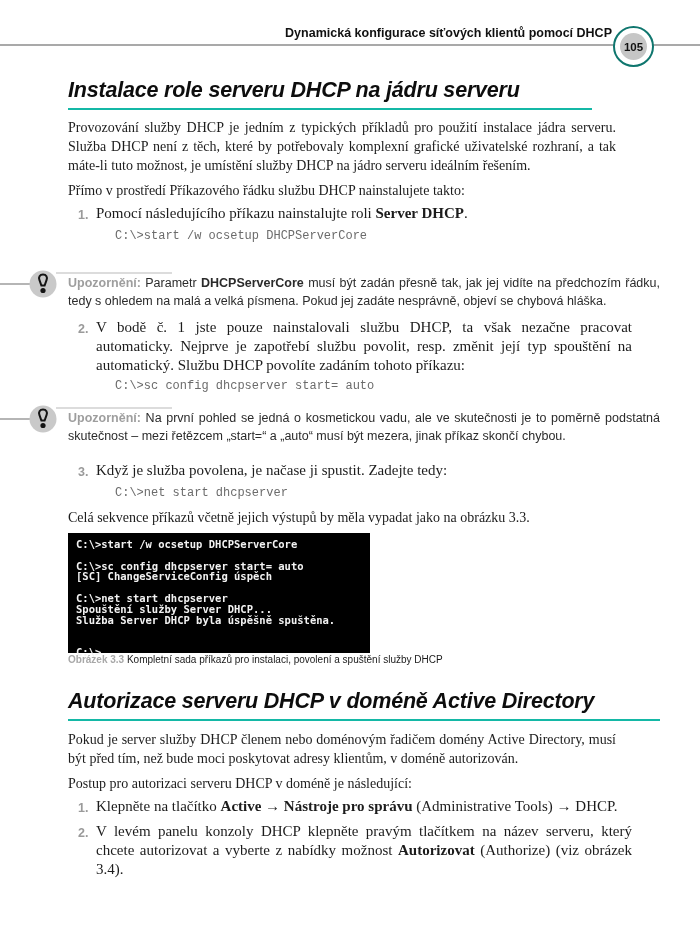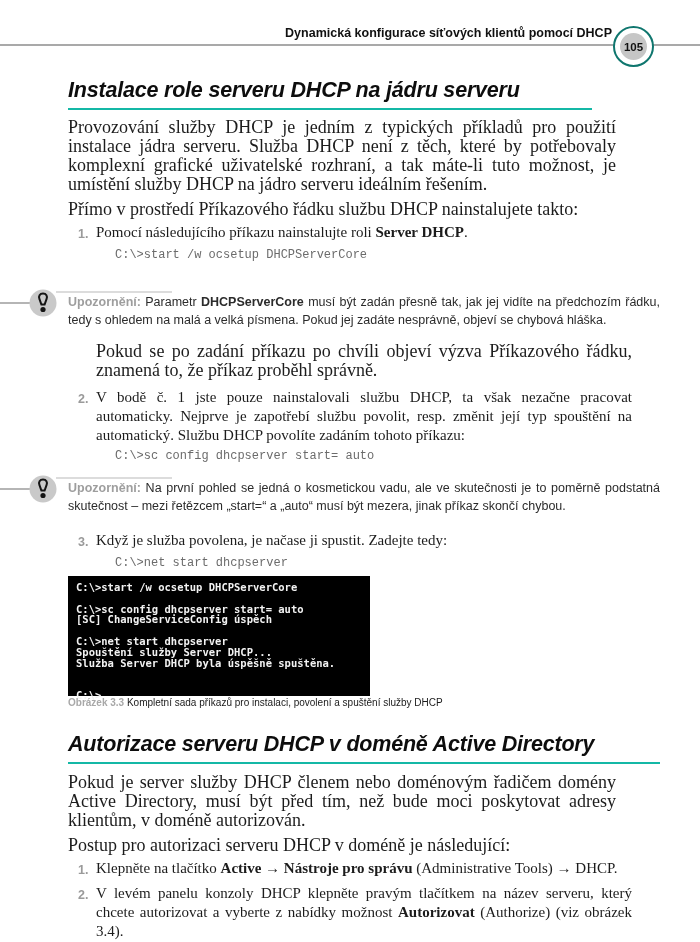--- a/index.html
+++ b/index.html
@@ -33,21 +33,21 @@
   
   .content{margin:0 68px;width:564px;}
   .h-wrap{border-bottom:2px solid #14b8a6;padding-bottom:5px;}
   .h1-wrap{width:524px;margin-top:32px;}
   .h2-wrap{width:592px;margin-top:24px;}
   h1,h2{
     margin:0;font-family:"Liberation Sans", sans-serif;
     font-style:italic;font-weight:bold;font-size:21.5px;color:#0d0d0d;
     letter-spacing:-0.2px;white-space:nowrap;
   }
-  p.body{margin:6px 16px 0 0;font-size:18px;line-height:19px;text-align:justify;}
+  p.body{margin:6px 16px 0 0;font-size:14px;line-height:19px;text-align:justify;}
   p.body.indented{margin-left:28px;margin-top:13px;width:536px;}
   p.intro{text-align:left;}
   
   .step{display:flex;margin:4px 0 0 10px;font-size:15px;line-height:19px;}
   .step .num{
     flex:0 0 18px;font-family:"Liberation Sans", sans-serif;
     font-weight:bold;font-size:12.5px;color:#9a9a9a;padding-top:2px;
   }
   .step .step-text{flex:1;text-align:justify;}
   .code-line{
@@ -114,21 +114,20 @@
       <span class="warn-icon">
         <svg width="28" height="28" viewBox="0 0 28 28">
           <circle cx="14" cy="14" r="13.5" fill="#c9c9c9"></circle>
           <path d="M14 4.5 C10.6 4.5 9.4 7.2 10.4 9.8 L12.4 15.6 L15.6 15.6 L17.6 9.8 C18.6 7.2 17.4 4.5 14 4.5 Z" fill="none" stroke="#141414" stroke-width="2"></path>
           <circle cx="14" cy="20.5" r="2.6" fill="#141414"></circle>
         </svg>
       </span>
       <span class="wlabel">Upozornění:</span><span><span> Parametr </span><b>DHCPServerCore</b><span> musí být zadán přesně tak, jak jej vidíte na předchozím řádku, tedy s ohledem na malá a velká písmena. Pokud jej zadáte nesprávně, objeví se chybová hláška.</span></span>
     </div>
 
-    <p class="body indented">Pokud se po zadání příkazu po chvíli objeví výzva Příkazového řádku, znamená to, že příkaz proběhl správně.</p>
 
     <div class="step" style="margin-top:8px">
       <span class="num">2.</span>
       <span class="step-text"><span>V bodě č. 1 jste pouze nainstalovali službu DHCP, ta však nezačne pracovat automaticky. Nejprve je zapotřebí službu povolit, resp. změnit její typ spouštění na automatický. Službu DHCP povolíte zadáním tohoto příkazu:</span></span>
     </div>
     <div class="code-line">C:\&gt;sc config dhcpserver start= auto</div>
 
     <div class="warning" style="margin-top:17px">
       <span class="warn-line-left"></span>
       <span class="warn-line-right"></span>
@@ -141,20 +140,21 @@
       </span>
       <span class="wlabel">Upozornění:</span><span><span> Na první pohled se jedná o kosmetickou vadu, ale ve skutečnosti je to poměrně podstatná skutečnost – mezi řetězcem „start=“ a „auto“ musí být mezera, jinak příkaz skončí chybou.</span></span>
     </div>
 
     <div class="step" style="margin-top:16px">
       <span class="num">3.</span>
       <span class="step-text"><span>Když je služba povolena, je načase ji spustit. Zadejte tedy:</span></span>
     </div>
     <div class="code-line">C:\&gt;net start dhcpserver</div>
 
+    <p class="body intro" style="margin-top:8px">Celá sekvence příkazů včetně jejich výstupů by měla vypadat jako na obrázku 3.3.</p>
 
     <div class="terminal">
       <div class="tline">C:\&gt;start /w ocsetup DHCPServerCore</div>
       <div class="tline"> </div>
       <div class="tline">C:\&gt;sc config dhcpserver start= auto</div>
       <div class="tline">[SC] ChangeServiceConfig úspěch</div>
       <div class="tline"> </div>
       <div class="tline">C:\&gt;net start dhcpserver</div>
       <div class="tline">Spouštění služby Server DHCP...</div>
       <div class="tline">Služba Server DHCP byla úspěšně spuštěna.</div>

